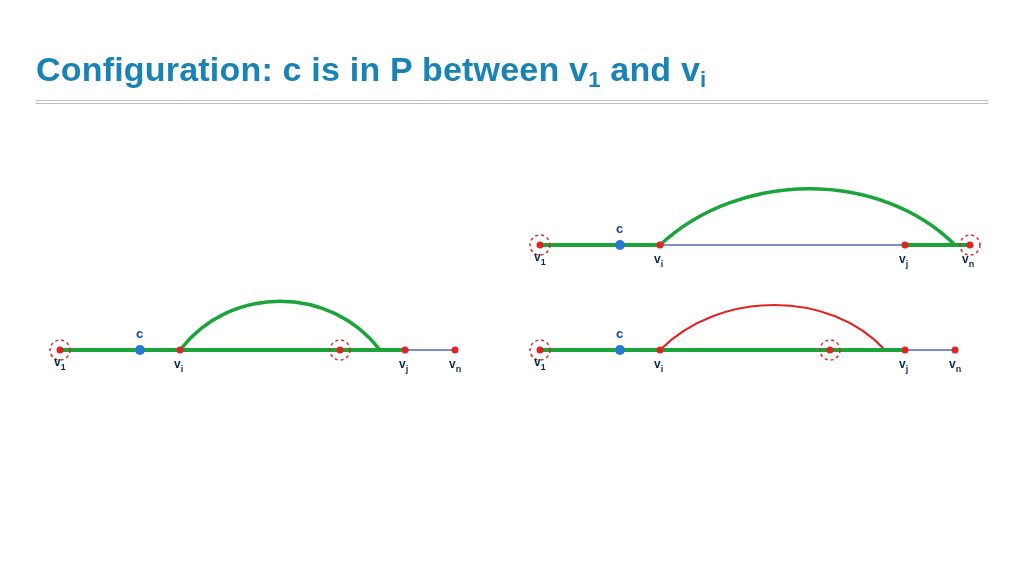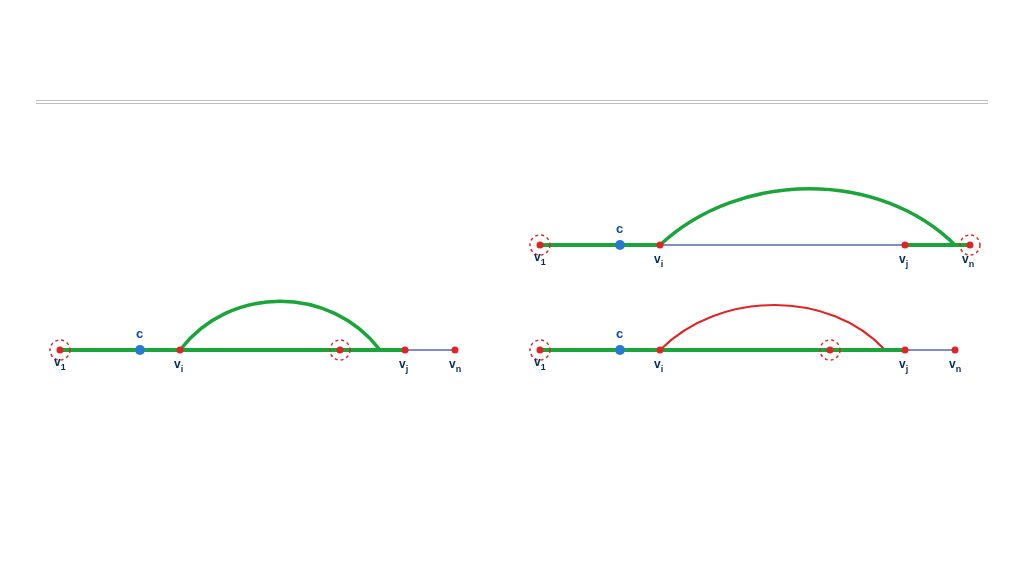--- a/index.html
+++ b/index.html
@@ -60,20 +60,23 @@
     font-size: 13px;
     font-weight: 700;
     fill: #0e4aa0;
   }
 </style>
 </head>
 <body>
 
 <div class="slide">
 
+  <div class="title">
+    <span>Configuration: c is in P between v</span><sub>1</sub><span> and v</span><sub>i</sub>
+  </div>
 
   <div class="rule"></div>
 
   <div class="diagram" style="left:30px; top:280px;">
     <svg width="440" height="120" viewBox="0 0 440 120">
 
       <path d="M 150 70 C 200 5, 300 5, 350 70" stroke-width="3.5" fill="none" stroke="#1aa53a"></path>
 
       <line x1="30" y1="70" x2="375" y2="70" stroke-width="4" stroke="#1aa53a"></line>
 

